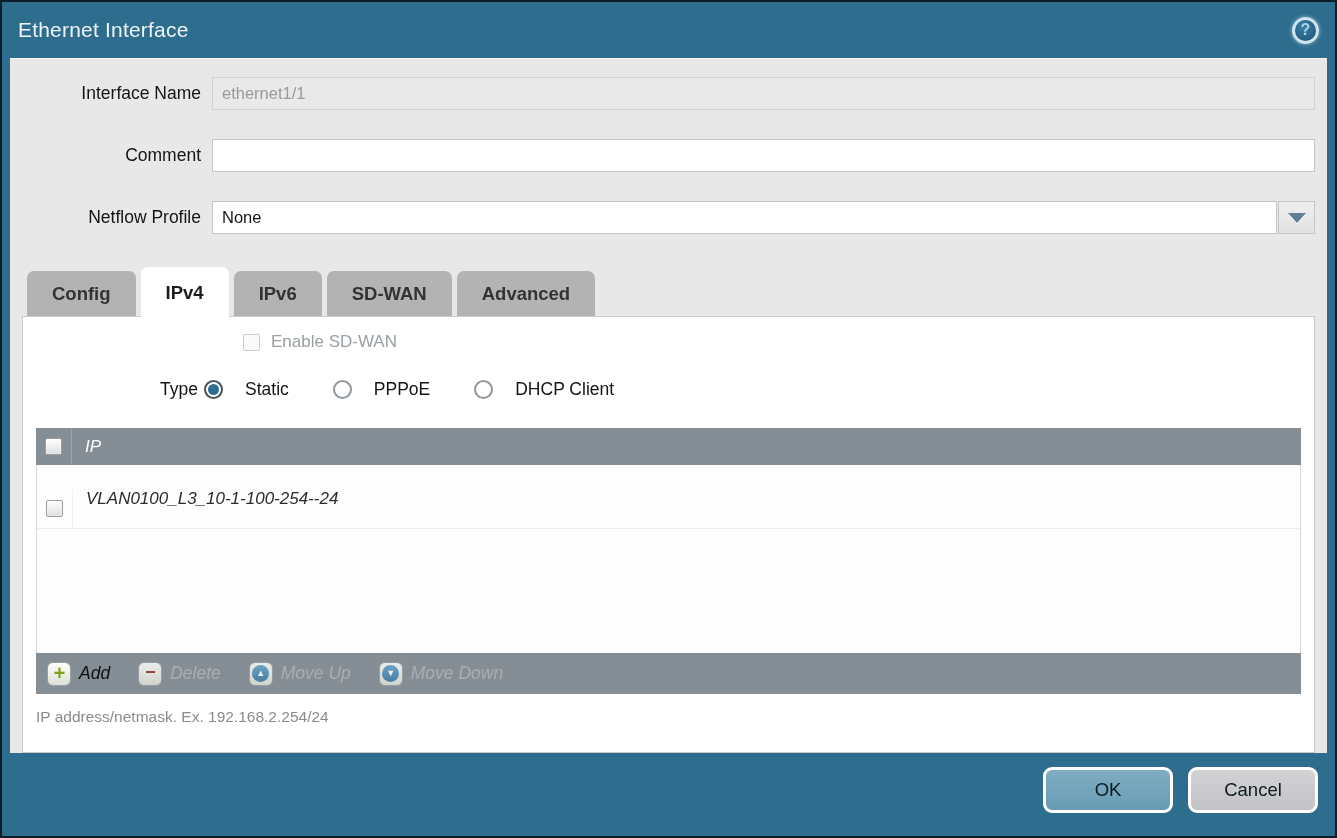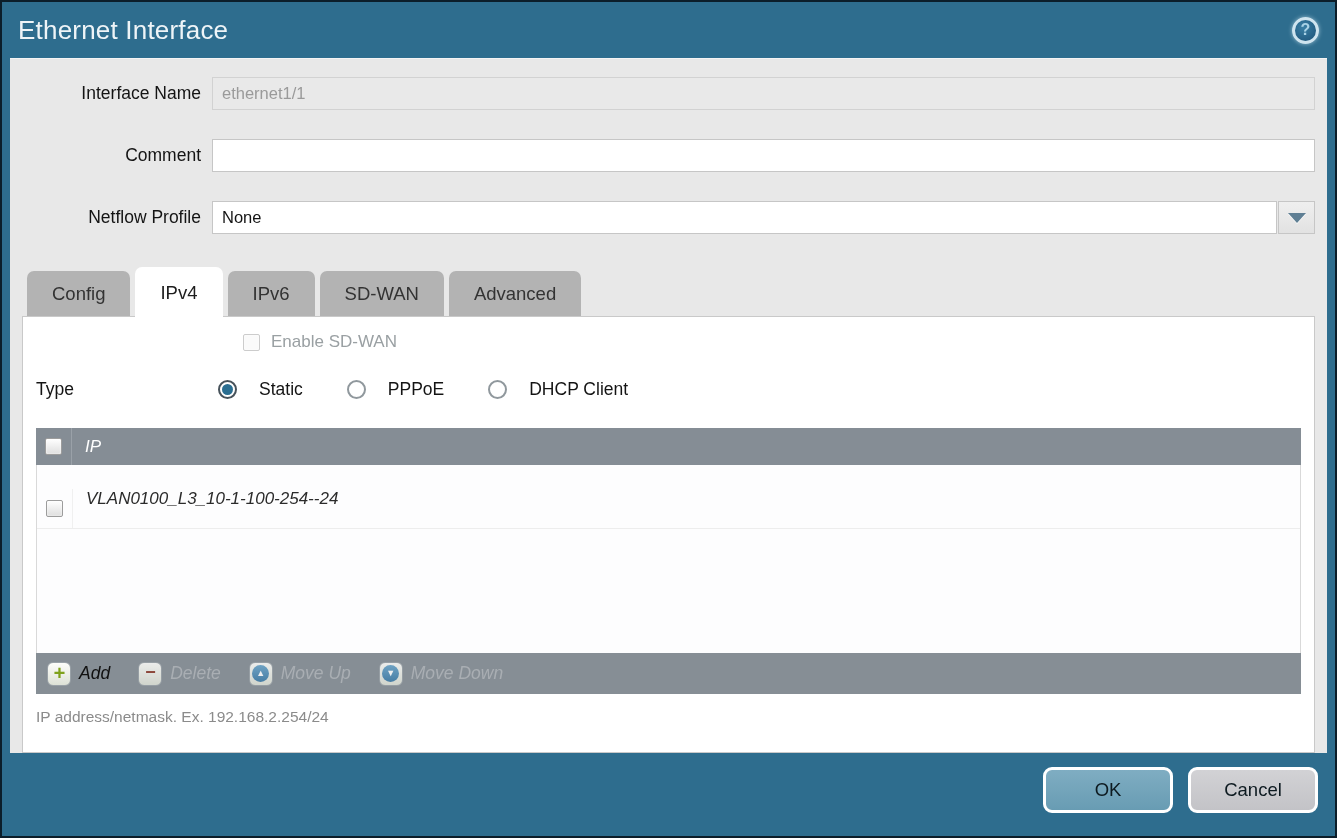--- a/index.html
+++ b/index.html
@@ -11,21 +11,21 @@
     border:2px solid #0c1e2a;
     display:flex; flex-direction:column;
   }
 
   
   .titlebar {
     height:56px; flex:0 0 56px;
     display:flex; align-items:center; justify-content:space-between;
     padding:0 16px 0 16px;
   }
-  .title { color:#eef4f7; font-size:26px; letter-spacing:0.2px;text-align:right; }
+  .title { color:#eef4f7; font-size:21px; letter-spacing:0.2px;text-align:right; }
   .help {
     width:27px; height:27px; border-radius:50%;
     background:radial-gradient(circle at 40% 35%, #3a7fa5, #1c5176);
     border:3px solid #cfe4ef;
     box-shadow:0 0 4px rgba(220,240,250,0.6);
     color:#a9d2e6; font-size:16px; font-weight:bold;
     display:flex; align-items:center; justify-content:center;
     cursor:pointer;
   }
 
@@ -58,39 +58,39 @@
     border-left:9px solid transparent; border-right:9px solid transparent;
     border-top:10px solid #5f7f94;
     filter:drop-shadow(0 1px 0 #fafafa);
   }
 
   
   .tabstrip { height:50px; display:flex; align-items:flex-end; gap:5px; margin-top:11px; padding-left:5px; }
   .tab {
     height:45px; line-height:45px; padding:0 25px;
     background:#b3b3b3; border-radius:7px 7px 0 0;
-    font-size:18.5px; color:#333; cursor:pointer; white-space:nowrap;
+    font-size:18.5px; color:#333; cursor:pointer; white-space:nowrap;font-weight:bold;
   }
   .tab.active {
     height:50px; line-height:52px; background:#fff; color:#1d1d1d;
     position:relative; z-index:2; margin-bottom:-1px;
   }
 
   
   .panel {
     height:437px; flex:0 0 437px;
     background:#fff; border:1px solid #c9c9c9;
     padding:0 13px; position:relative; z-index:1;
   }
 
   .sdwan-row { margin:14px 0 0 195px; height:22px; display:flex; align-items:center; gap:11px;padding-left:12px; }
   .sdwan-label { color:#9aa0a3; font-size:17px; }
 
   .type-row { margin-top:25px; height:23px; display:flex; align-items:center; }
-  .type-label { width:162px; margin-right:20px; text-align:left; font-size:17.5px; color:#141414; }
+  .type-label { width:162px; margin-right:6px; text-align:right; font-size:17.5px; color:#141414; }
   .radio-opt { display:flex; align-items:center; gap:10px; margin-right:44px; cursor:pointer; }
   .radio {
     width:19px; height:19px; border-radius:50%;
     border:2px solid #90989d; background:#fff;
     display:flex; align-items:center; justify-content:center;
   }
   .radio.selected { border-color:#47525a; }
   .radio.selected::after { content:""; width:11px; height:11px; border-radius:50%; background:#2a6e91; }
   .radio-label { font-size:17.5px; color:#141414;margin-left:12px; }
 

